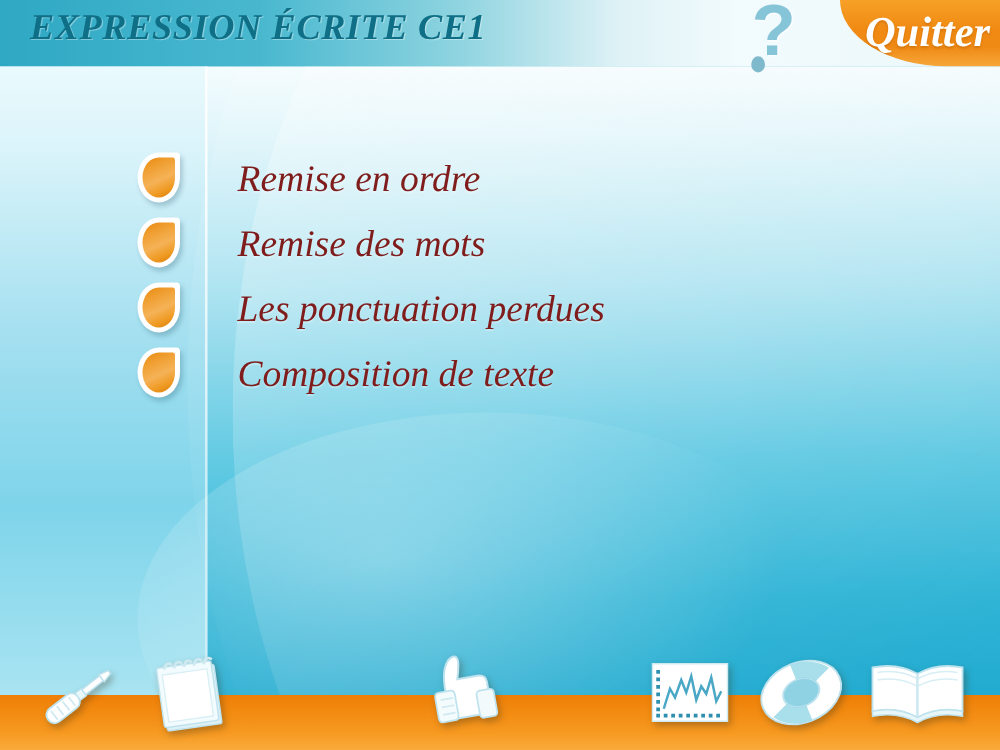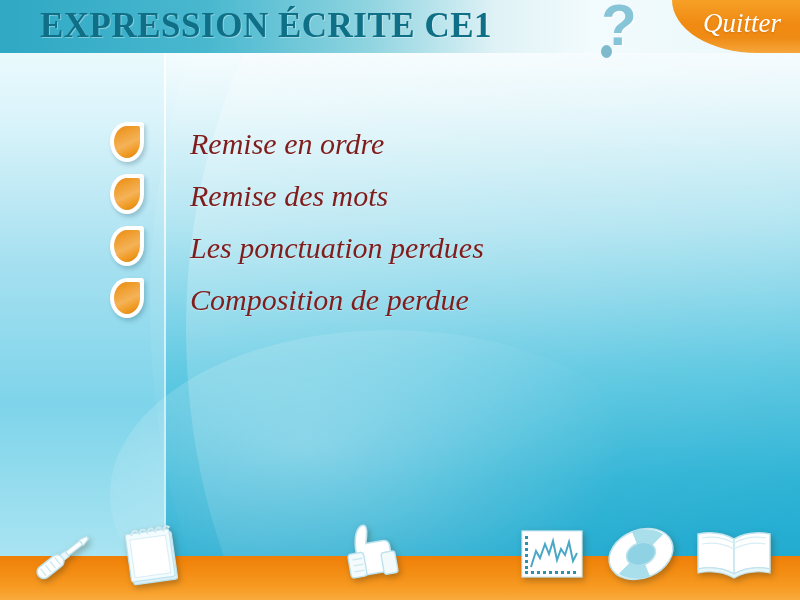--- a/index.html
+++ b/index.html
@@ -43,23 +43,23 @@
     pointer-events:none;
   }
 
   
   .header{
     position:absolute;left:0;top:0;width:800px;height:53px;
     background:linear-gradient(to right,#2fa8c4 0%,#49b8cf 26%,#8fd4e0 46%,#dff2f6 62%,#f2fbfd 74%,#eaf7fb 100%);
     overflow:hidden;
   }
   .title{
-    position:absolute;left:40px;top:6px;
-    font-family:"Liberation Serif",serif;
-    font-weight:700;font-size:35px;
+    position:absolute;left:24px;top:6px;
+    font-family:"Liberation Serif",serif;
+    font-style:italic;font-weight:700;font-size:29px;
     letter-spacing:.5px;
     color:#0f6f86;
     text-shadow:1px 1px 0 rgba(255,255,255,.35);
     white-space:nowrap;
   }
   .help-btn{
     position:absolute;left:592px;top:-4px;width:54px;height:58px;
     font-family:"Liberation Sans",sans-serif;
     font-size:58px;font-weight:700;line-height:58px;text-align:center;
     color:#86c4d8;
@@ -69,21 +69,21 @@
   .quit-btn{
     position:absolute;left:672px;top:0;width:128px;height:53px;
     background:linear-gradient(to bottom,#f7a027 0%,#f08a12 45%,#ef8a14 70%,#f6a63a 100%);
     border-bottom-left-radius:100% 150%;
     cursor:pointer;
     overflow:hidden;
   }
   .quit-btn .lbl{
     position:absolute;left:16px;top:8px;width:108px;
     font-family:"Liberation Serif",serif;
-    font-style:italic;font-weight:400;font-size:27px;
+    font-style:italic;font-weight:700;font-size:34px;
     color:#ffffff;text-align:center;
     text-shadow:0 1px 2px rgba(180,90,0,.45);
     white-space:nowrap;
   }
   .header-dot{
     position:absolute;left:601px;top:45px;width:11px;height:13px;
     border-radius:50%;
     background:#7fb9cc;
   }
 
@@ -172,21 +172,21 @@
           <span class="drop"></span>
         </span>
       <span class="menu-label">Les ponctuation perdues</span>
     </div>
 
 
     <div class="menu-row">
       <span class="bullet">
           <span class="drop"></span>
         </span>
-      <span class="menu-label">Composition de perdue</span>
+      <span class="menu-label">Composition de texte</span>
     </div>
 
   </div>
 
   <div class="orange-bar"></div>
 
   <div class="toolbar">
 
     <div class="tool" style="left:26px;top:22px;">
       <svg width="72" height="60" viewBox="0 0 72 60">

